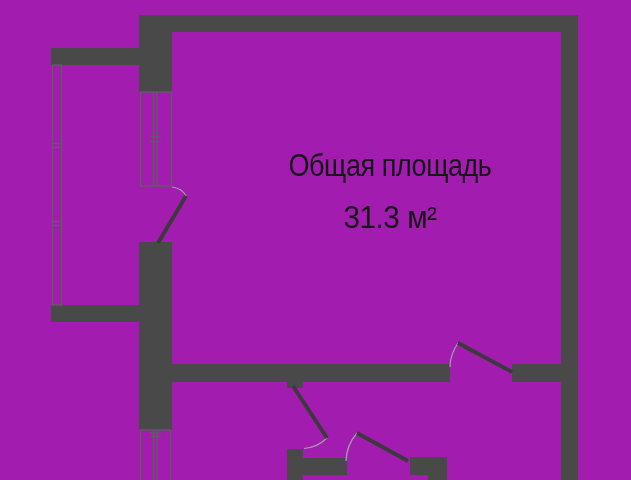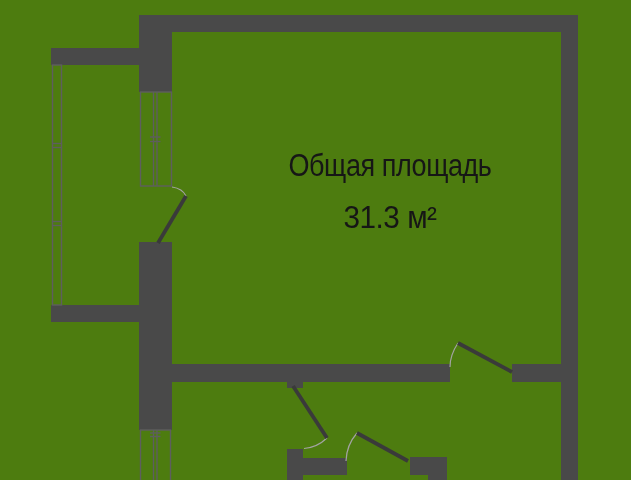--- a/index.html
+++ b/index.html
@@ -4,21 +4,21 @@
 <style>
   html, body {
     margin: 0;
     padding: 0;
     background: #ffffff;
   }
   .stage {
     position: relative;
     width: 631px;
     height: 480px;
-    background: #4d7c0f;
+    background: #a21caf;
     overflow: hidden;
     font-family: "Liberation Sans", sans-serif;
   }
   svg.plan {
     display: block;
     width: 631px;
     height: 480px;
   }
   .room-text {
     font-family: "Liberation Sans", sans-serif;

